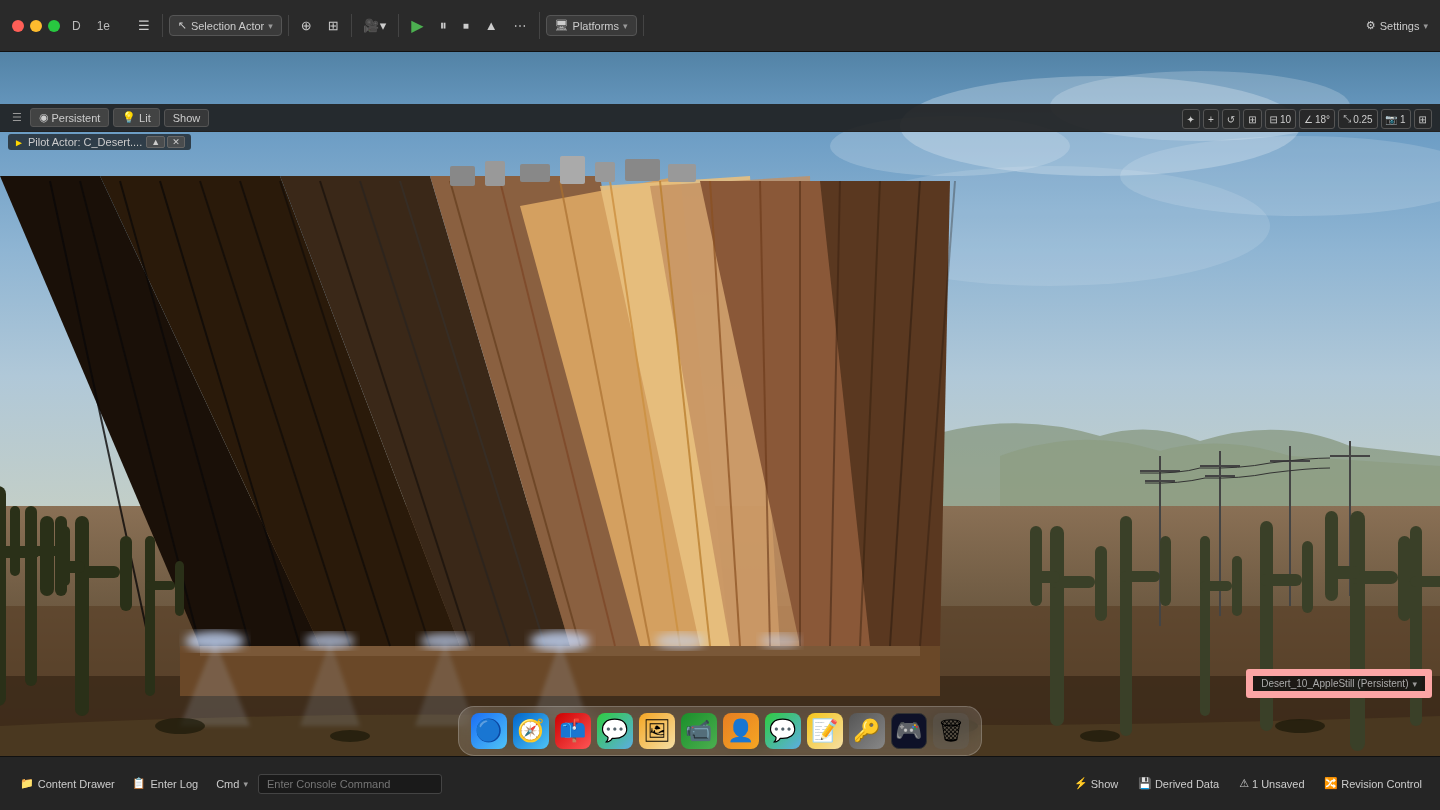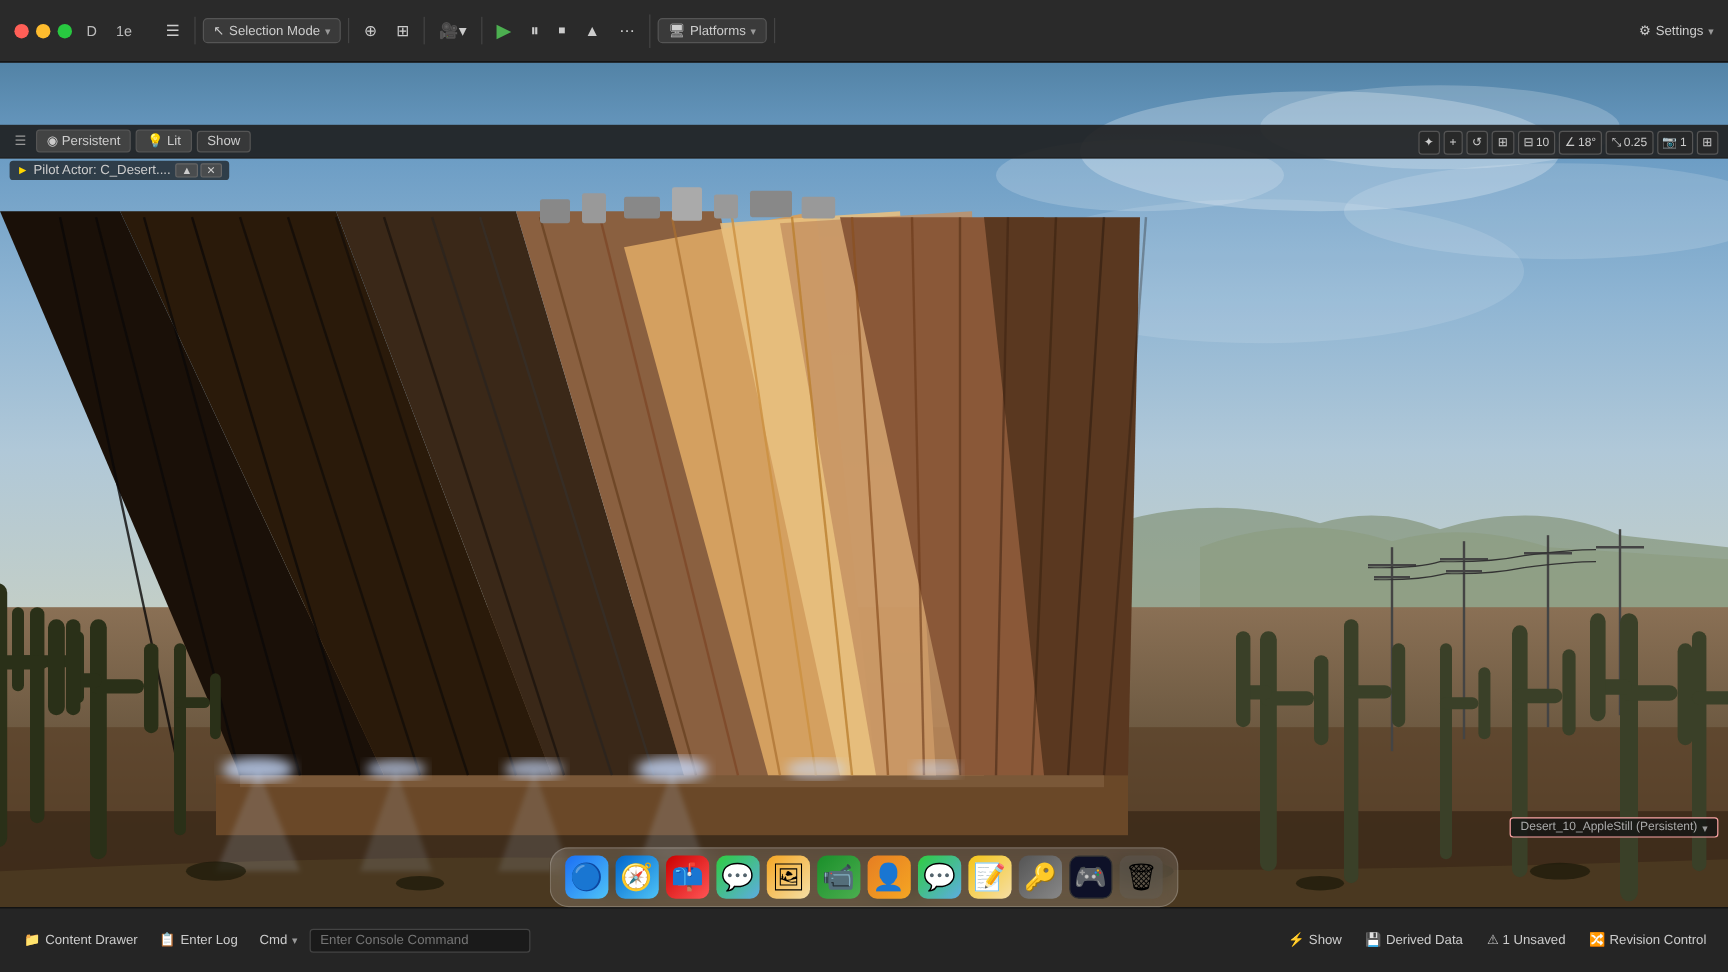--- a/index.html
+++ b/index.html
@@ -345,21 +345,21 @@
       display: flex;
       align-items: center;
       gap: 3px;
     }
 
     .persistent-badge {
       position: absolute;
       bottom: 58px;
       right: 8px;
       background: rgba(20,20,20,0.8);
-      border: 1px solid #fca5a5;
+      border: 7px solid #fca5a5;
       border-radius: 3px;
       color: #aaa;
       font-size: 10px;
       padding: 2px 8px;
       z-index: 96;
       display: flex;
       align-items: center;
       gap: 4px;
     }
 
@@ -378,21 +378,21 @@
   <span class="title-text">D</span>
   <span class="title-text">1e</span>
 
   <div class="toolbar-group">
     <button class="toolbar-icon-btn">☰</button>
   </div>
 
   <div class="toolbar-group">
     <button class="toolbar-btn">
       <span>↖</span>
-      <span>Selection Mode</span>
+      <span>Selection Actor</span>
       <span class="chevron">▾</span>
     </button>
   </div>
 
   <div class="toolbar-group">
     <button class="toolbar-icon-btn">
       <span>⊕</span>
     </button>
     <button class="toolbar-icon-btn">
       <span>⊞</span>

